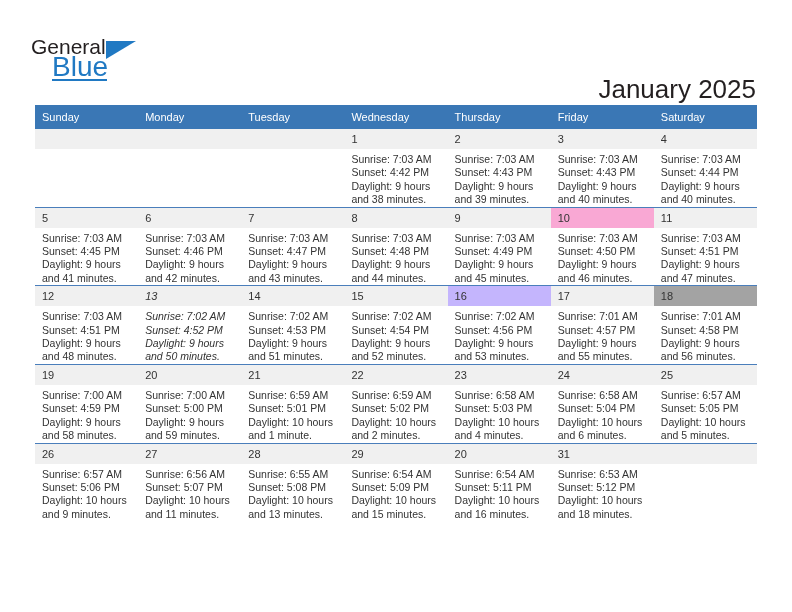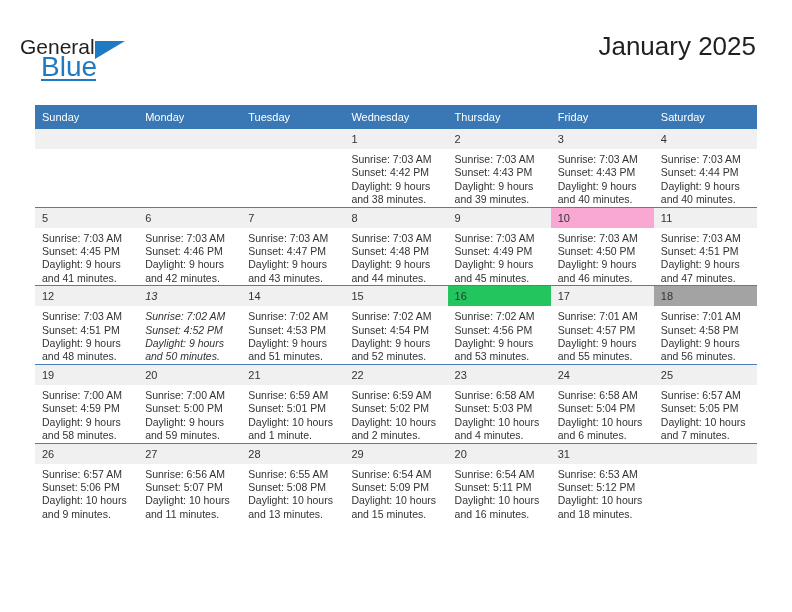--- a/index.html
+++ b/index.html
@@ -22,21 +22,21 @@
   
   .top-bar {
     position: absolute;
     left: 0;
     top: 0;
     width: 792px;
     height: 104px;
   }
   .logo {
     position: absolute;
-    left: 20px;
+    left: 31px;
     top: 36px;
     width: 120px;
     height: 48px;
   }
   .logo-general {
     position: absolute;
     left: 0;
     top: 0;
     font-size: 21px;
     color: #231f20;
@@ -75,20 +75,21 @@
     position: absolute;
     right: 36px;
     top: 30px;
     text-align: right;
   }
   .cal-title {
     font-size: 26px;
     color: #231f20;
     line-height: 32px;
     white-space: nowrap;
+    margin-top: 43px;
   }
   .cal-subtitle {
     font-size: 13px;
     color: #231f20;
     line-height: 18px;
     margin-top: 7px;
     white-space: nowrap;
   }
 
   
@@ -338,21 +339,21 @@
           <td style="border-top-color: rgb(74, 126, 187);">
             <span class="daynum" style="background: rgb(240, 240, 240);">15</span>
             <div class="cell-body">
               <div>Sunrise: 7:02 AM</div>
               <div>Sunset: 4:54 PM</div>
               <div>Daylight: 9 hours</div>
               <div>and 52 minutes.</div>
             </div>
           </td>
           <td style="border-top-color: rgb(74, 126, 187);">
-            <span class="daynum" style="background: #22c55e;">16</span>
+            <span class="daynum" style="background: #c4b5fd;">16</span>
             <div class="cell-body">
               <div>Sunrise: 7:02 AM</div>
               <div>Sunset: 4:56 PM</div>
               <div>Daylight: 9 hours</div>
               <div>and 53 minutes.</div>
             </div>
           </td>
           <td style="border-top-color: rgb(74, 126, 187);">
             <span class="daynum" style="background: rgb(240, 240, 240);">17</span>
             <div class="cell-body">
@@ -426,21 +427,21 @@
               <div>Daylight: 10 hours</div>
               <div>and 6 minutes.</div>
             </div>
           </td>
           <td style="border-top-color: rgb(74, 126, 187);">
             <span class="daynum" style="background: rgb(240, 240, 240);">25</span>
             <div class="cell-body">
               <div>Sunrise: 6:57 AM</div>
               <div>Sunset: 5:05 PM</div>
               <div>Daylight: 10 hours</div>
-              <div>and 7 minutes.</div>
+              <div>and 5 minutes.</div>
             </div>
           </td>
         </tr>
         <tr class="week-row">
           <td style="border-top-color: rgb(74, 126, 187);">
             <span class="daynum" style="background: rgb(240, 240, 240);">26</span>
             <div class="cell-body">
               <div>Sunrise: 6:57 AM</div>
               <div>Sunset: 5:06 PM</div>
               <div>Daylight: 10 hours</div>

